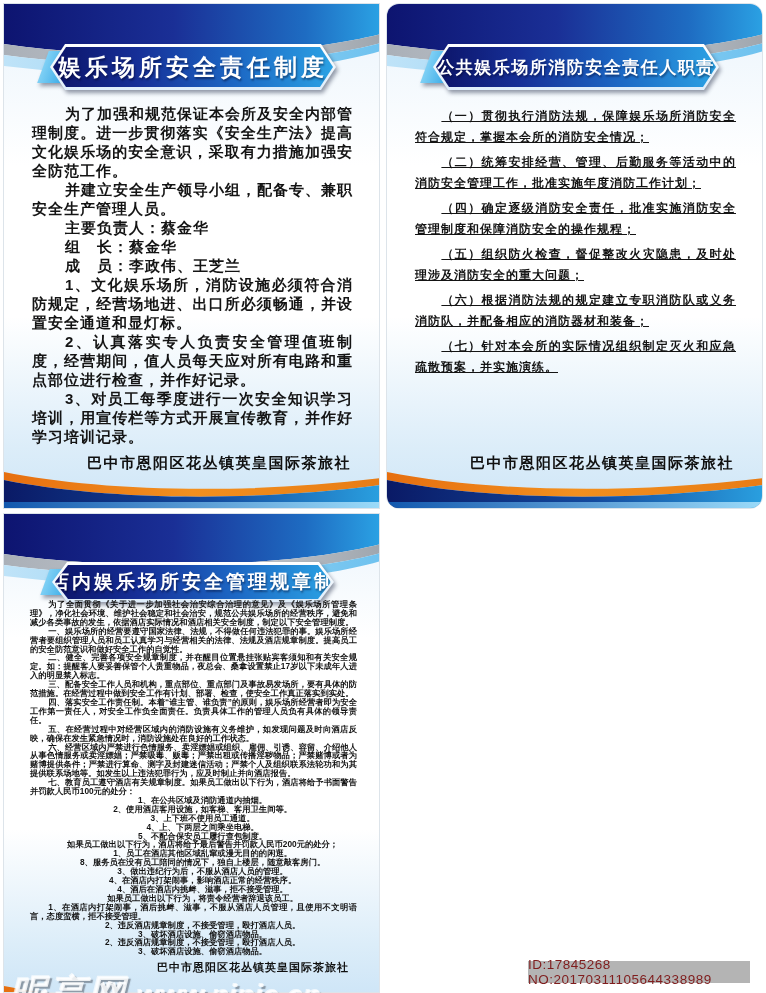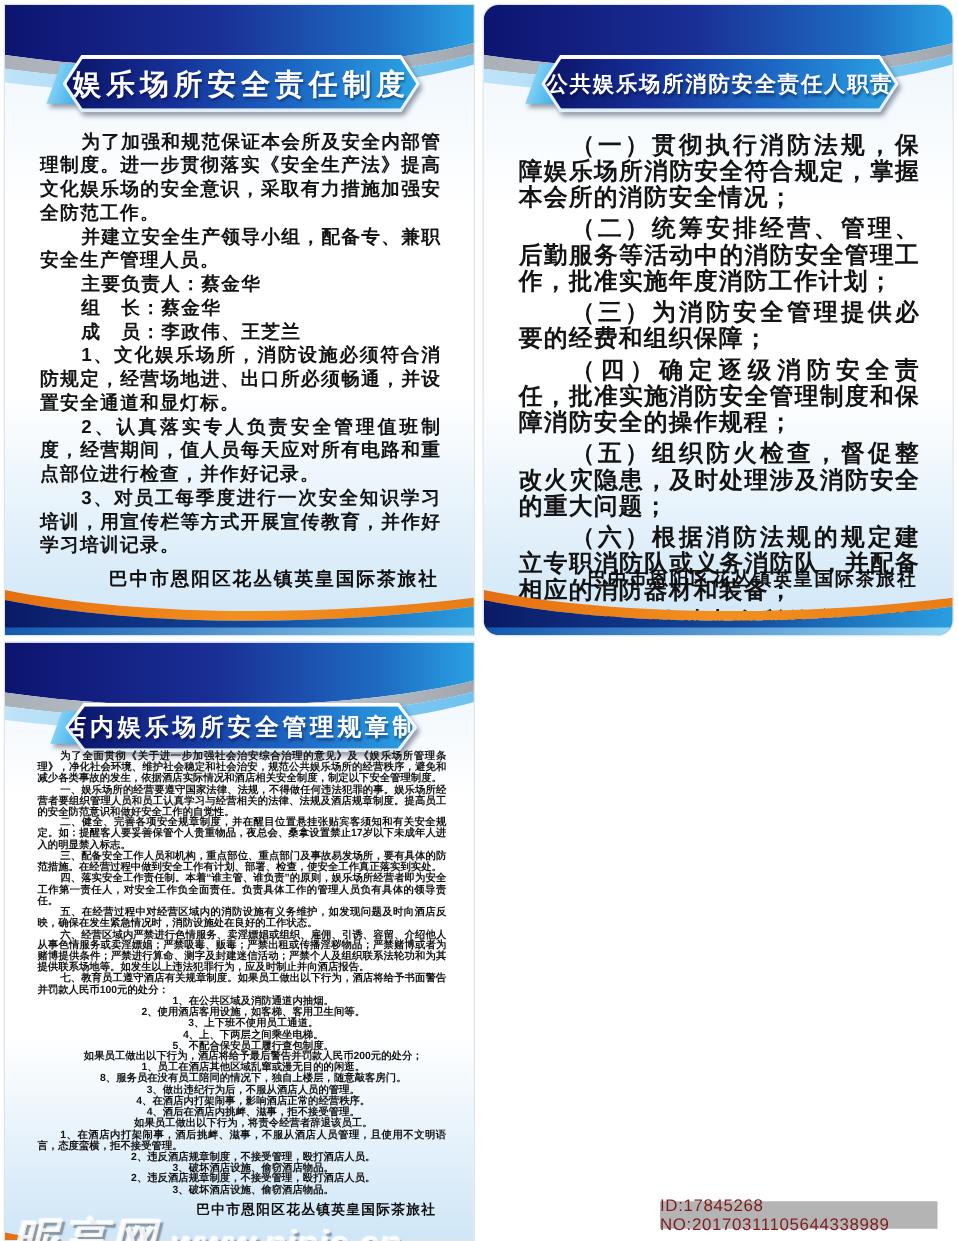--- a/index.html
+++ b/index.html
@@ -31,21 +31,21 @@
       clip-path:polygon(13px 0,calc(100% - 13px) 0,100% 50%,calc(100% - 13px) 100%,13px 100%,0 50%);
       background:linear-gradient(90deg,#0c1468 0%,#162f97 30%,#1c67c4 65%,#2ba2e4 100%);
       color:#ffffff;font-weight:bold;text-shadow:1px 2px 2px rgba(0,0,30,.45);white-space:nowrap;}
   .p1 .plaque-inner{font-size:23px;letter-spacing:4px;}
   .p2 .plaque-inner{font-size:17px;letter-spacing:1.5px;}
   .p3 .plaque-inner{font-size:19px;letter-spacing:3px;}
 
   
   .pbody{position:absolute;color:#141414;font-weight:bold;text-align:justify;}
   .p1 .pbody{left:28px;right:26px;top:100px;font-size:15px;line-height:19px;letter-spacing:1px;}
-  .p2 .pbody{left:28px;right:26px;top:102px;font-size:19px;line-height:21px;letter-spacing:1px;}
+  .p2 .pbody{left:28px;right:26px;top:102px;font-size:12px;line-height:21px;letter-spacing:1px;text-decoration:underline;}
   .p3 .pbody{left:26px;right:22px;top:86px;font-size:8.3px;line-height:8.9px;letter-spacing:0;}
   .pbody p{margin:0;}
   .p2 .pbody p{margin-bottom:4px;}
   .pbody p.p{text-indent:2.2em;}
   .pbody p.li{margin-left:2.2em;text-indent:0;text-align:center;}
 
   
   .sig{position:absolute;color:#101010;font-weight:bold;white-space:nowrap;margin-left:17px;}
   .p1 .sig,.p2 .sig{right:28px;top:450px;font-size:15px;letter-spacing:1.5px;}
   .p3 .sig{right:30px;top:446px;font-size:11px;letter-spacing:1px;}
@@ -133,21 +133,20 @@
       <path d="M0 40 C140 60 300 50 377 30 L377 39 C300 60 140 70 0 51 Z" fill="url(#gSilver)"></path>
       <path d="M0 51 C140 70 300 60 377 39 L377 47 C300 70 140 79 0 62 Z" fill="url(#gLite)"></path>
     </svg>
     <div class="plaque">
       <div class="plaque-outer"></div>
       <div class="plaque-inner">公共娱乐场所消防安全责任人职责</div>
     </div>
     <div class="pbody">
         <p class="p">（一）贯彻执行消防法规，保障娱乐场所消防安全符合规定，掌握本会所的消防安全情况；</p>
         <p class="p">（二）统筹安排经营、管理、后勤服务等活动中的消防安全管理工作，批准实施年度消防工作计划；</p>
-        <p class="p">（三）为消防安全管理提供必要的经费和组织保障；</p>
         <p class="p">（四）确定逐级消防安全责任，批准实施消防安全管理制度和保障消防安全的操作规程；</p>
         <p class="p">（五）组织防火检查，督促整改火灾隐患，及时处理涉及消防安全的重大问题；</p>
         <p class="p">（六）根据消防法规的规定建立专职消防队或义务消防队，并配备相应的消防器材和装备；</p>
         <p class="p">（七）针对本会所的实际情况组织制定灭火和应急疏散预案，并实施演练。</p>
       </div>
     <div class="sig">巴中市恩阳区花丛镇英皇国际茶旅社</div>
     <svg class="ftr" viewBox="0 0 377 50" preserveAspectRatio="none">
       <path d="M0 14 C90 32 230 38 377 20 L377 27 C230 46 90 40 0 22 Z" fill="url(#gOrange)"></path>
       <path d="M0 22 C90 40 230 46 377 27 L377 50 L0 50 Z" fill="url(#gWedge)"></path>
       <rect x="0" y="44" width="377" height="6" fill="url(#gCyan)"></rect>

